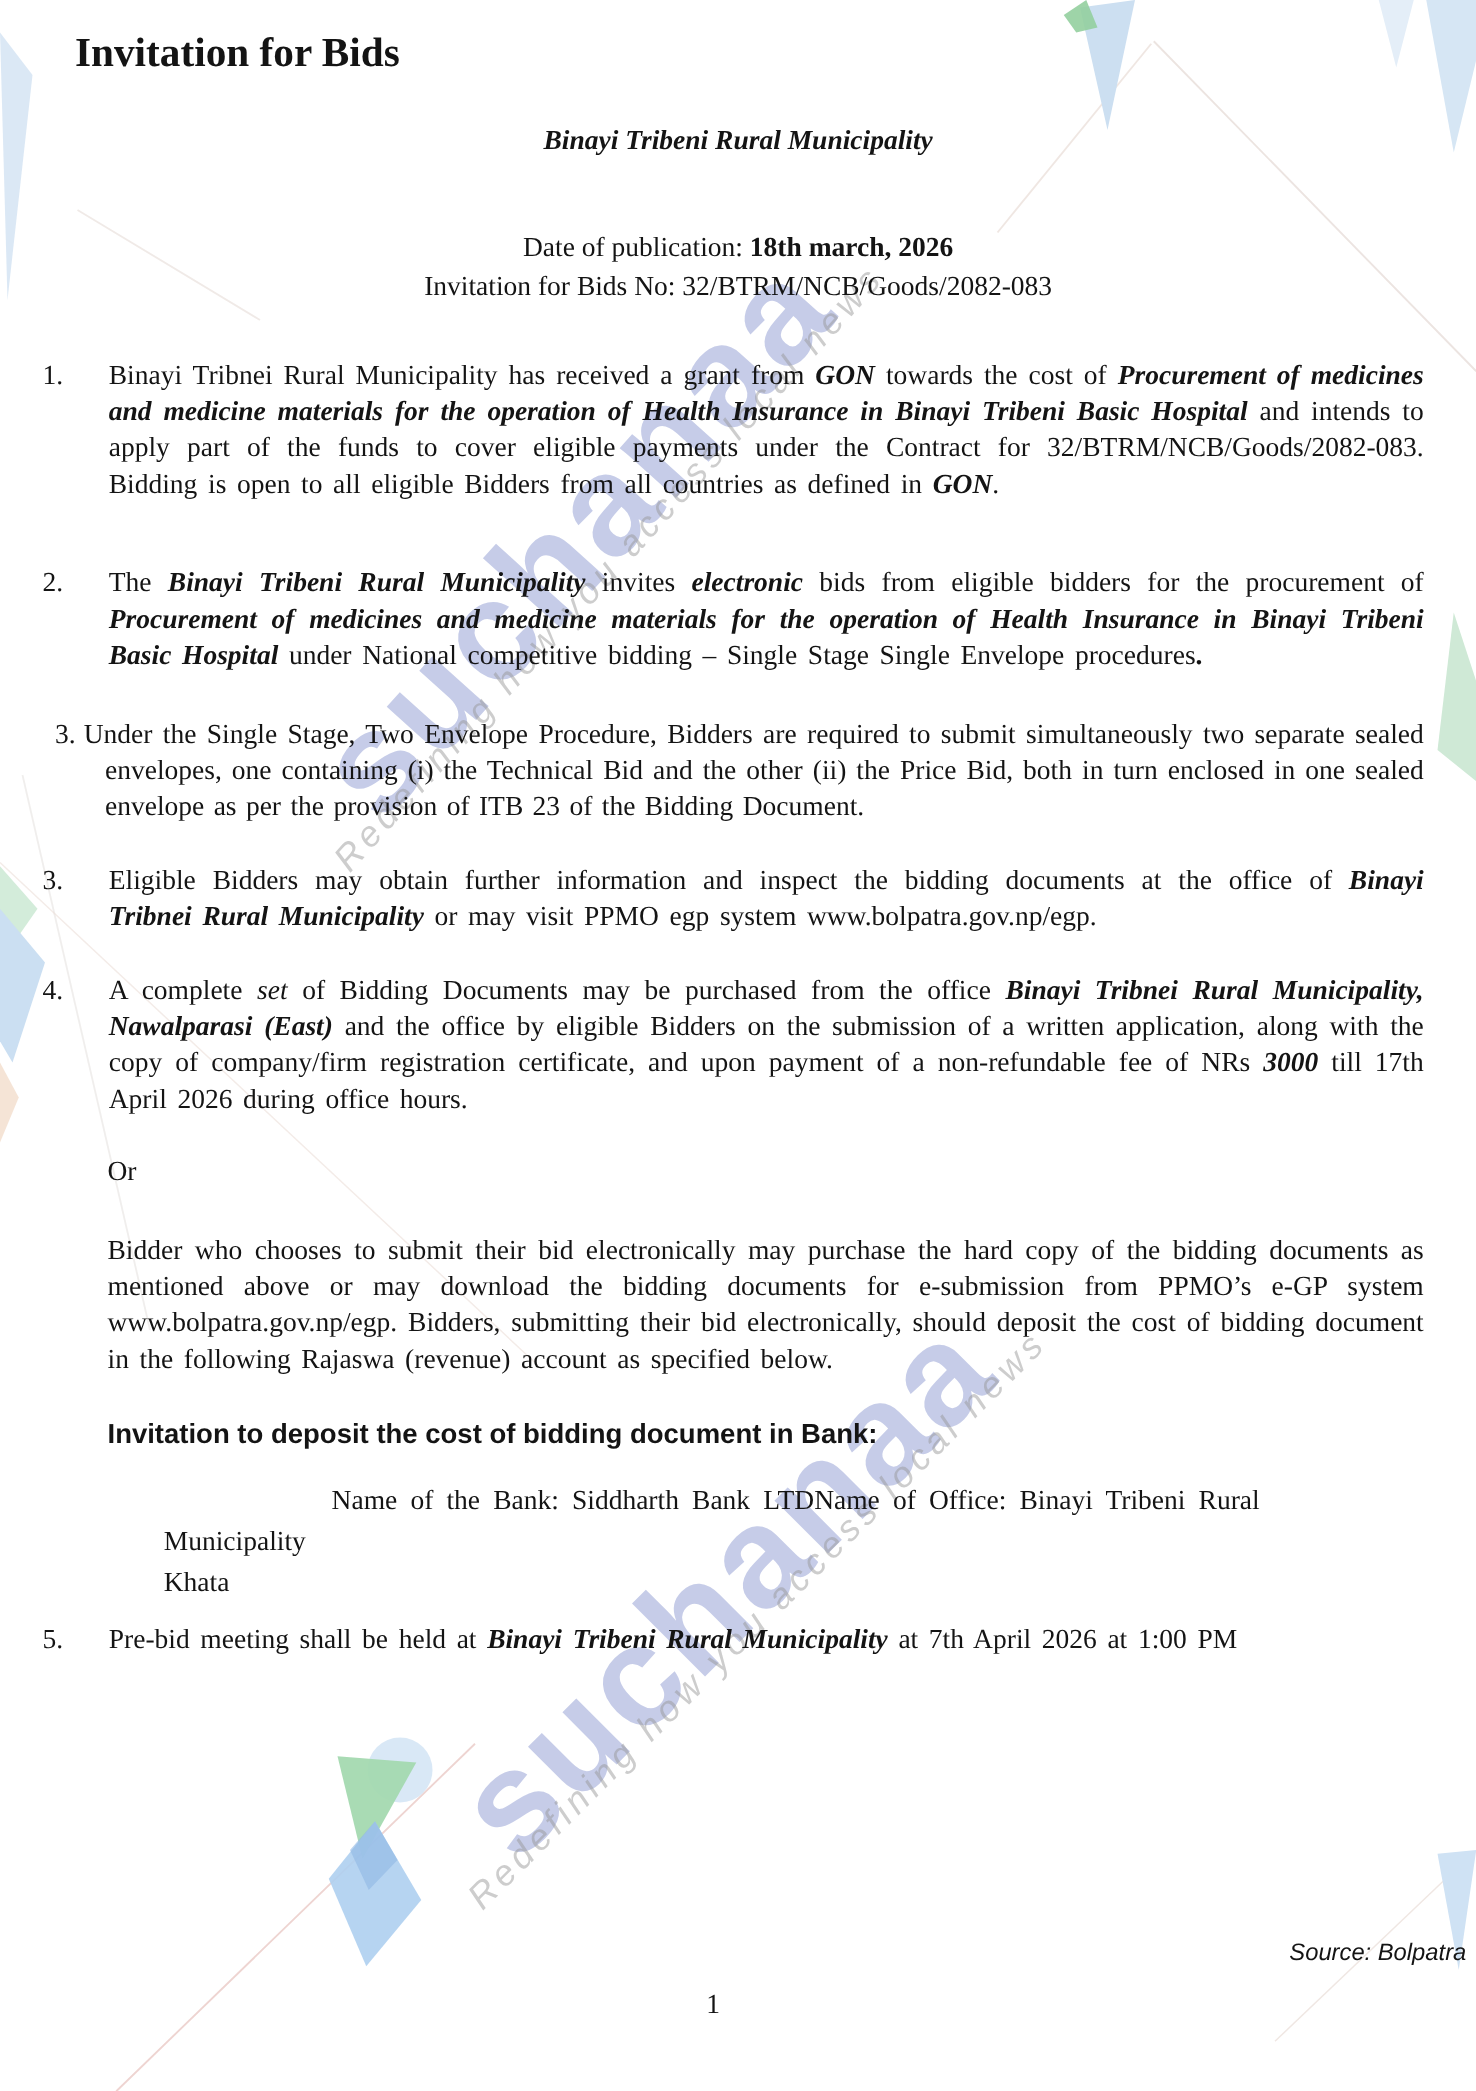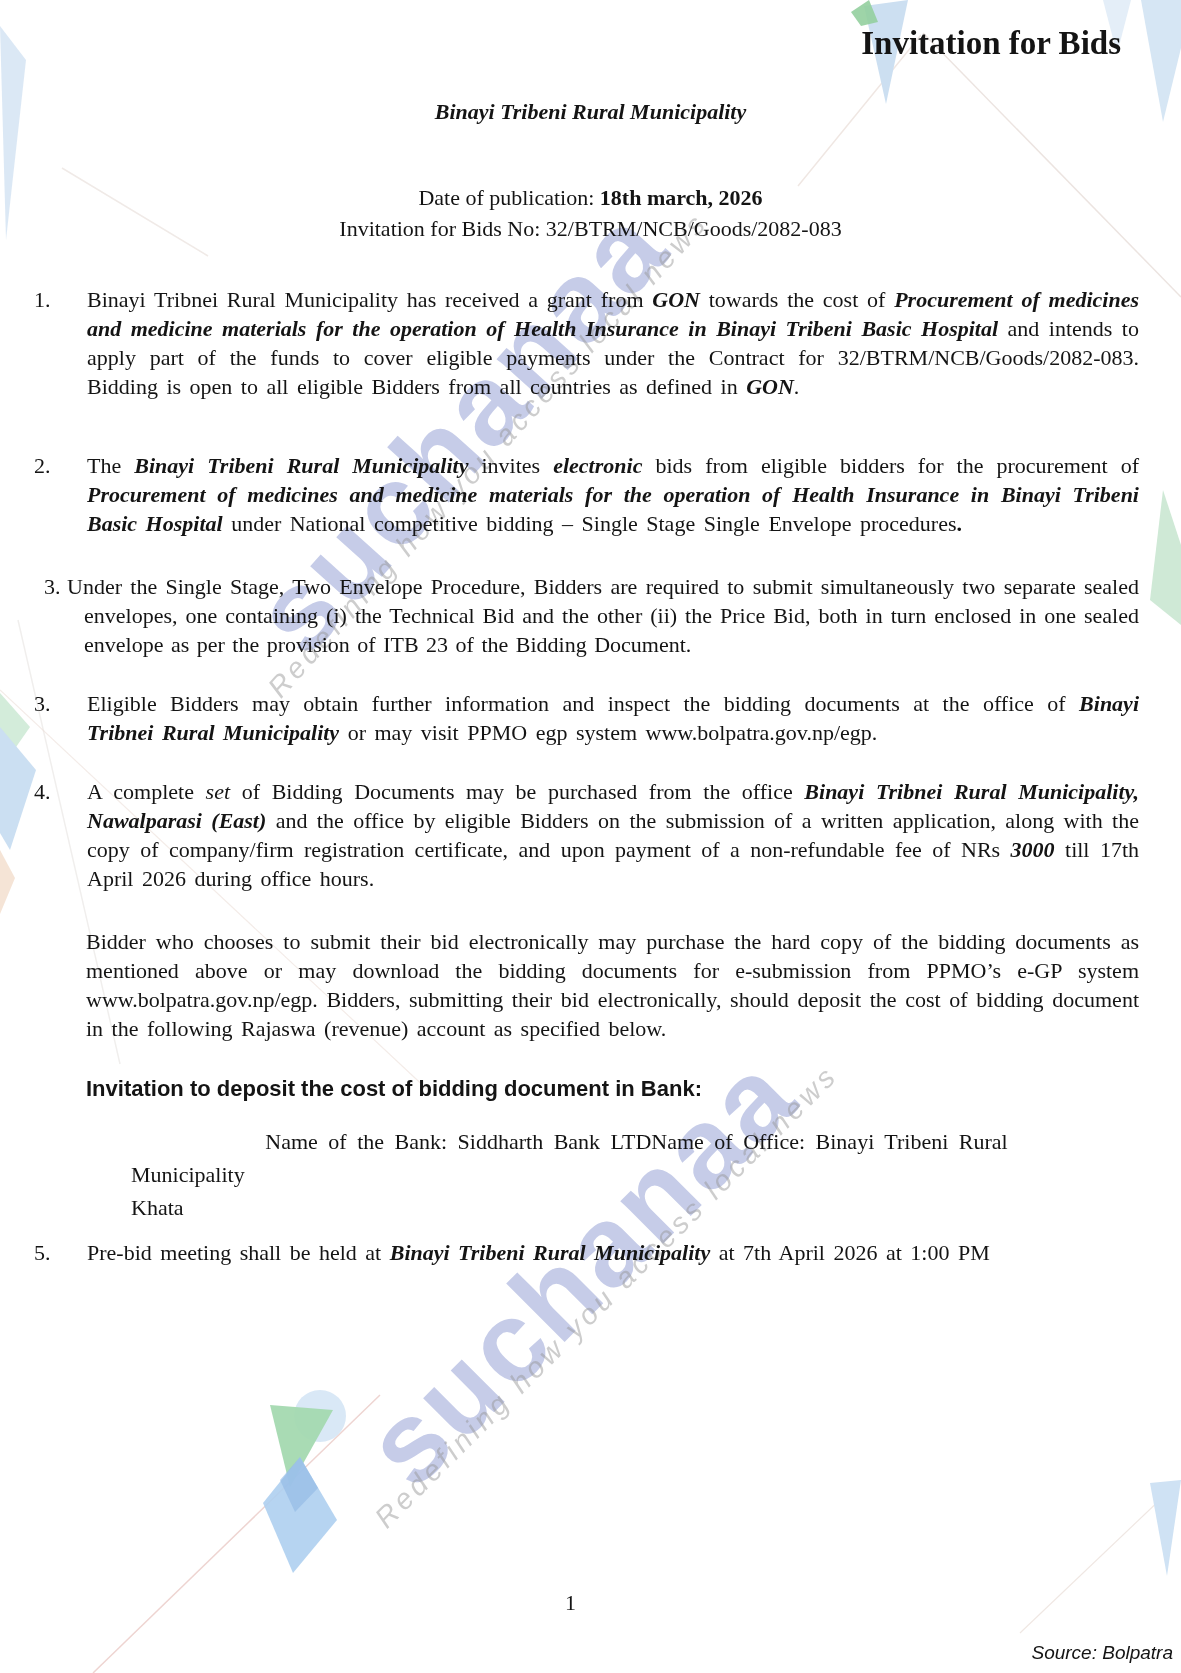--- a/index.html
+++ b/index.html
@@ -24,21 +24,21 @@
     position:absolute; left:-18%; width:136%; top:66%;
     font-family:"Liberation Sans", sans-serif; font-style:italic;
     font-size:29px; letter-spacing:4px; color:rgba(150,150,150,0.48);
     white-space:nowrap; text-align:center;
   }
   .wm1 { left:40px; top:170px; width:840px; height:520px; transform:rotate(-48deg); }
   .wm2 { left:140px; top:1010px; width:880px; height:520px; transform:rotate(-45deg); }
 
   
   .content { position:relative; z-index:2; }
-  .h-title { margin:26px 60px 0; text-align:right; font-size:33px; font-weight:700; line-height:34px; }
+  .h-title { margin:26px 60px 0; text-align:left; font-size:33px; font-weight:700; line-height:34px; }
   .h-sub   { margin:37px 60px 0; text-align:center; font-size:22px; font-weight:700; font-style:italic; line-height:29px; }
   .h-date  { margin:57px 60px 0; text-align:center; font-size:22px; line-height:29px; }
   .h-date b { font-weight:700; }
   .h-bidno { margin:2px 60px 0; text-align:center; font-size:22px; line-height:29px; }
 
   .li { display:flex; margin:30px 42px 0 34px; font-size:22px; line-height:29px; }
   .li .num { flex:0 0 53px; }
   .li .body { flex:1; text-align:justify; word-spacing:3px; }
   .li-1 { margin-top:42px; }
   .li-2 { margin-top:50px; }
@@ -62,21 +62,21 @@
   .bank-row-cols .col-b { position:absolute; left:402px; top:0; }
   .bank-row-wide { word-spacing:5px; }
 
   .li-5 { margin-top:14px; }
 
   .pagenum {
     position:absolute; left:0; right:40px; top:1588px; text-align:center;
     font-size:22px; line-height:29px; z-index:2;
   }
   .source {
-    position:absolute; right:8px; top:1642px; font-family:"Liberation Sans", sans-serif;
+    position:absolute; right:8px; top:1552px; font-family:"Liberation Sans", sans-serif;
     font-style:italic; font-size:19px; z-index:2;
   }
 
   .s-bi { font-weight:700; font-style:italic; }
   .s-b  { font-weight:700; }
   .s-i  { font-style:italic; }
 </style>
 </head>
 <body>
 
@@ -149,20 +149,21 @@
     <div class="li">
       <span class="num">3.</span>
       <div class="body"><span>Eligible Bidders may obtain further information and inspect the bidding documents at the office of </span><span class="s-bi">Binayi Tribnei Rural Municipality</span><span> or may visit PPMO egp system www.bolpatra.gov.np/egp.</span></div>
     </div>
 
     <div class="li">
       <span class="num">4.</span>
       <div class="body"><span>A complete </span><span class="s-i">set</span><span> of Bidding Documents may be purchased from the office </span><span class="s-bi">Binayi Tribnei Rural Municipality, Nawalparasi (East)</span><span> and the office by eligible Bidders on the submission of a written application, along with the copy of company/firm registration certificate, and upon payment of a non-refundable fee of NRs </span><span class="s-bi">3000</span><span> till 17th April 2026 during office hours.</span></div>
     </div>
 
+    <div class="p-or">Or</div>
 
     <div class="p-bidder"><span>Bidder who chooses to submit their bid electronically may purchase the hard copy of the bidding documents as mentioned above or may download the bidding documents for e-submission from PPMO’s e-GP system www.bolpatra.gov.np/egp. Bidders, submitting their bid electronically, should deposit the cost of bidding document in the following Rajaswa (revenue) account as specified below.</span></div>
 
     <div class="bank-heading">Invitation to deposit the cost of bidding document in Bank:</div>
 
     <div class="bank">
       <div class="bank-row-split">
         <span>Name of the Bank: Siddharth Bank LTD</span>
         <span>Name of Office: Binayi Tribeni Rural</span>
       </div>

